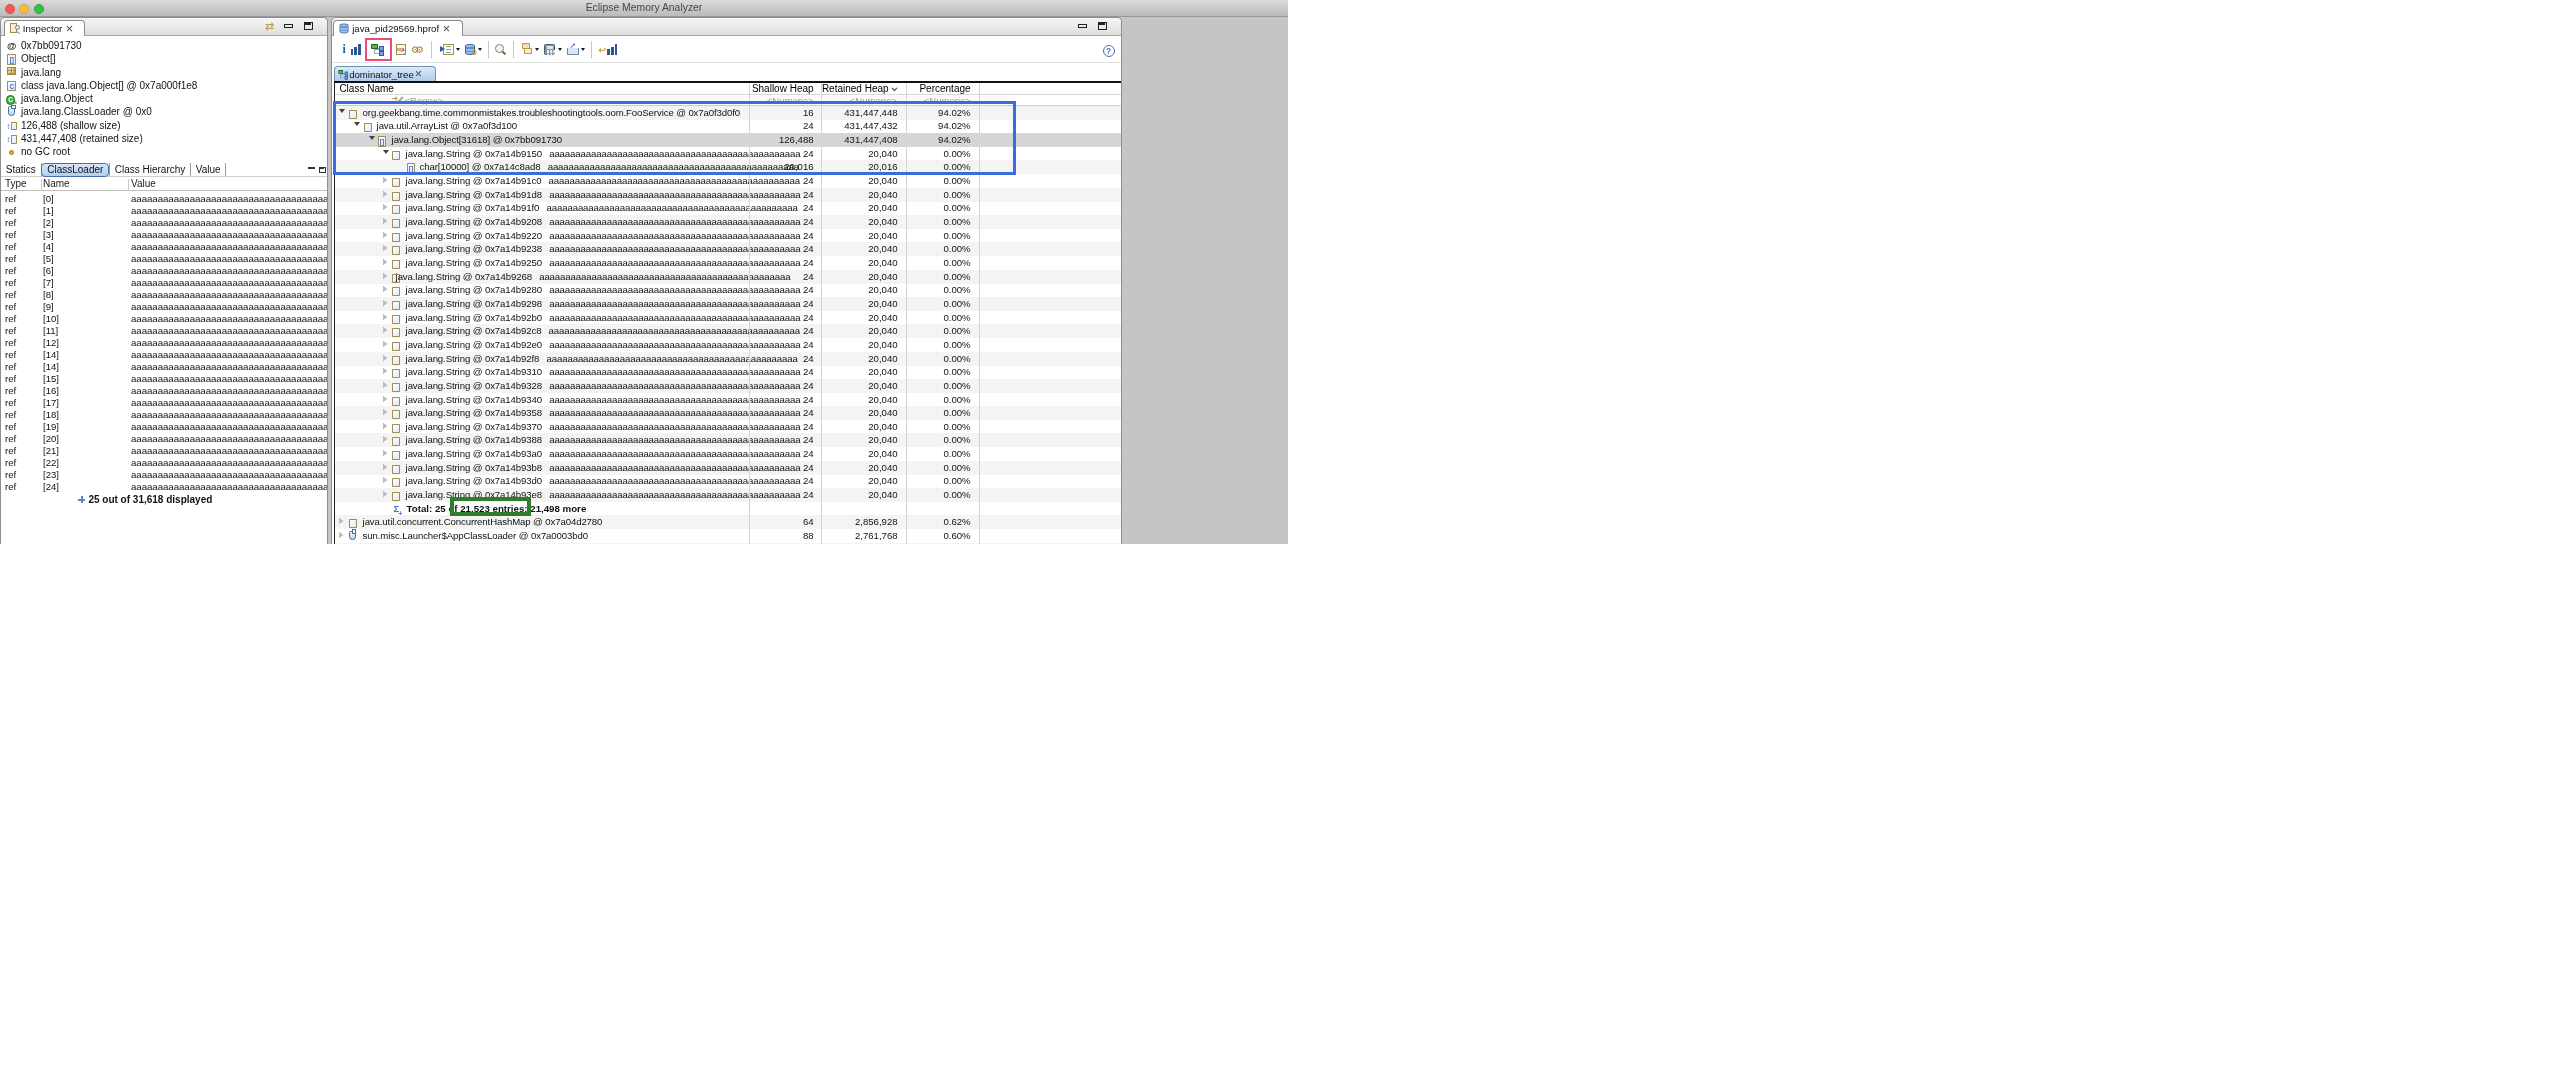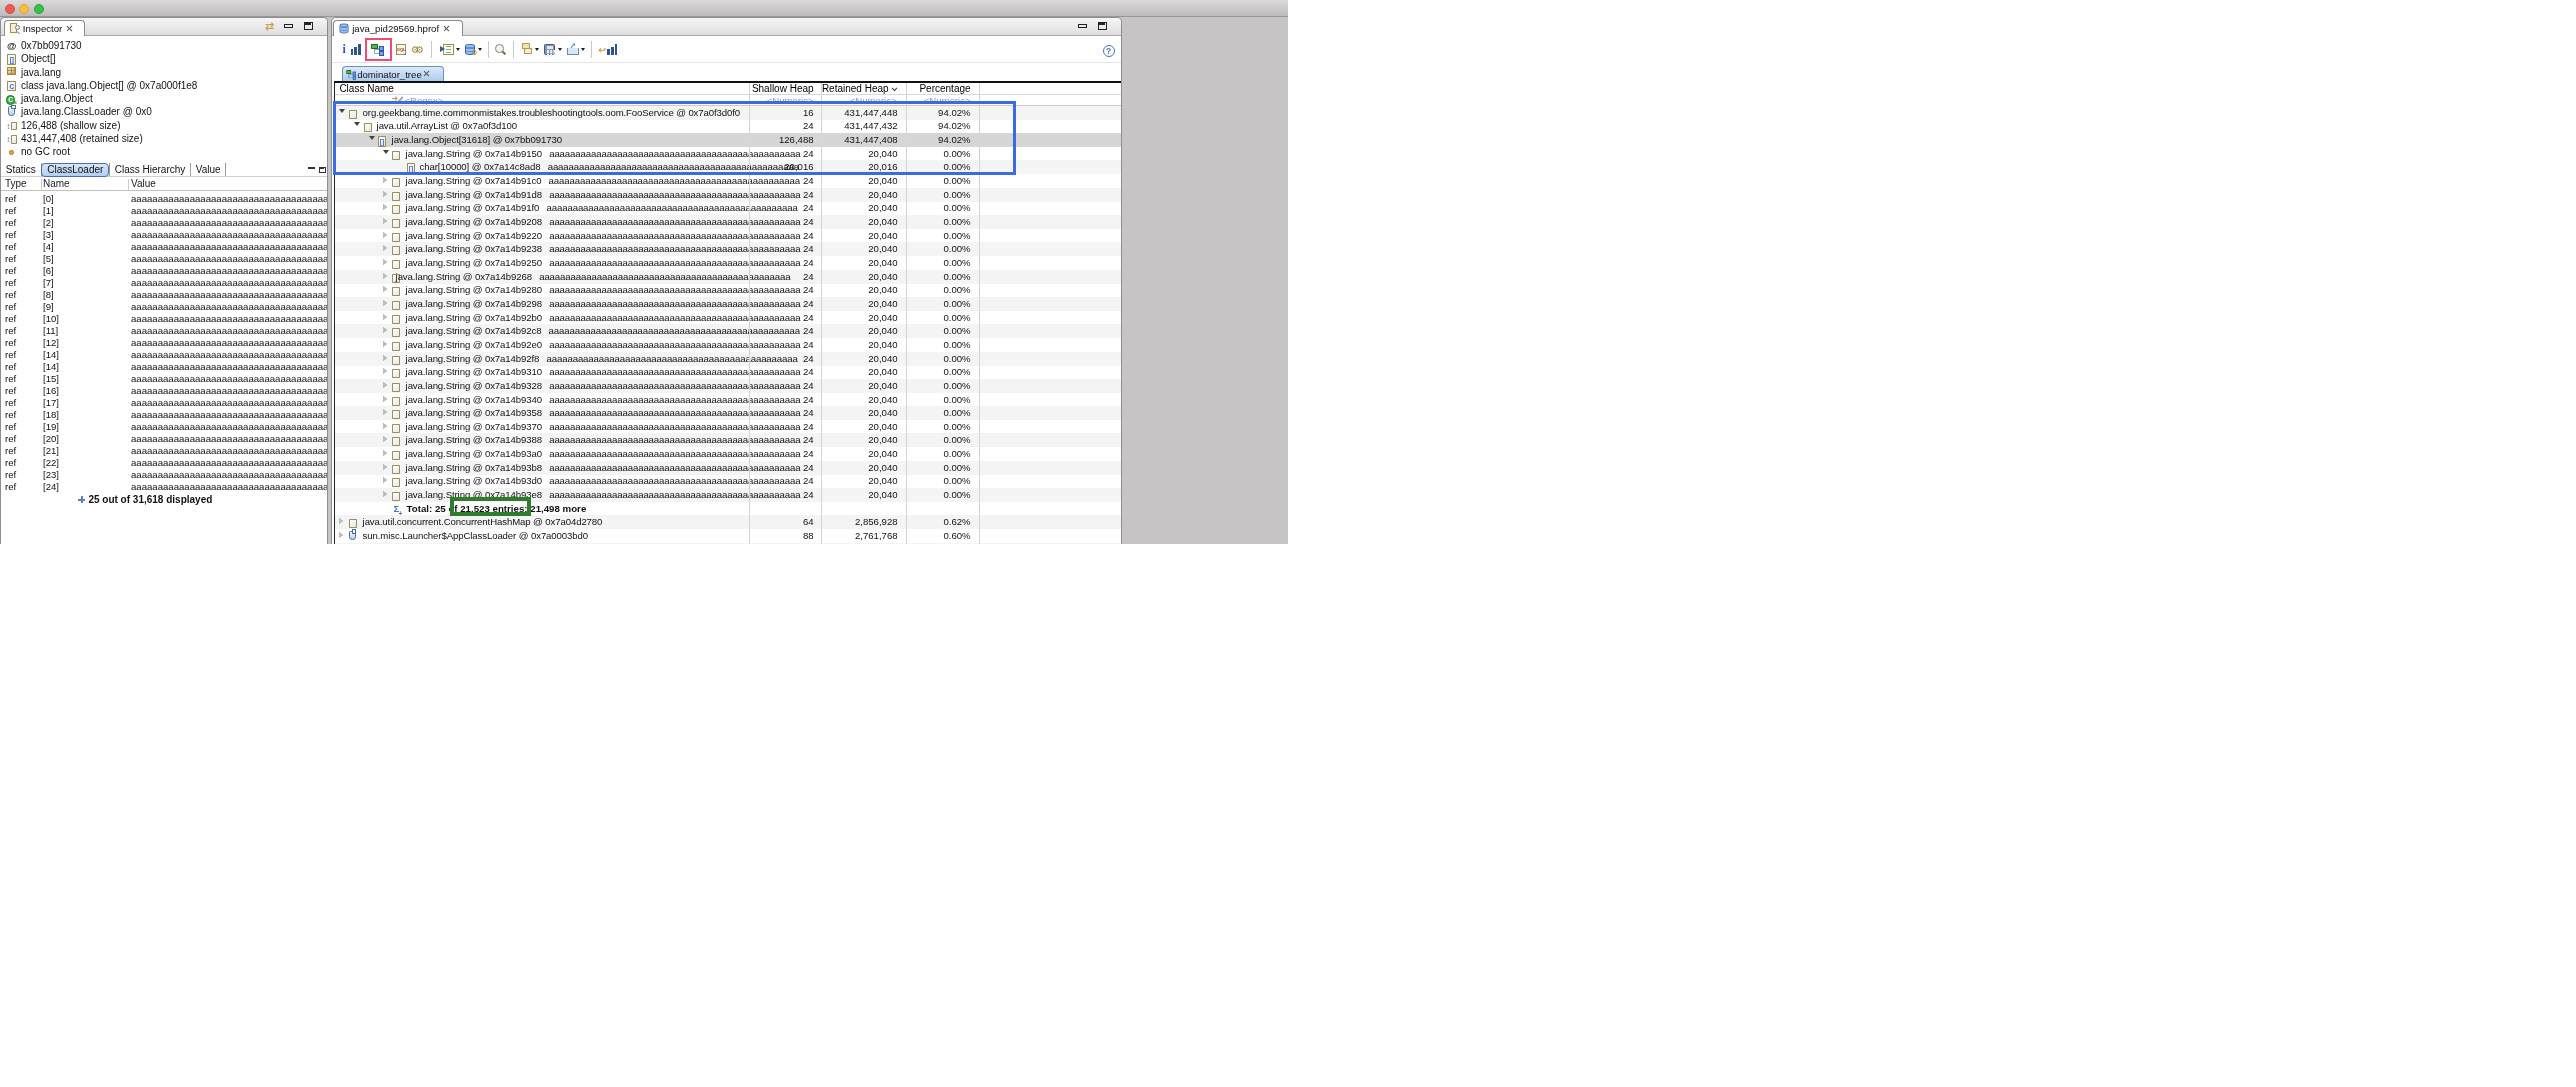--- a/index.html
+++ b/index.html
@@ -117,21 +117,21 @@
   .calc::before { content:""; position:absolute; left:1.6px; top:1.6px; right:1.6px; height:2.4px; background:#dfe8f0; }
   .calc::after { content:""; position:absolute; left:1.6px; top:5.6px; width:2.4px; height:2.4px; background:#e8eef4;
      box-shadow:3.2px 0 0 #e8eef4, 6.4px 0 0 #e8eef4, 0 3.6px 0 #e8eef4, 3.2px 3.6px 0 #e8eef4, 6.4px 3.6px 0 #e8eef4; }
   .expo { position:relative; width:12px; height:11.2px; }
   .expo::before { content:""; position:absolute; left:0.8px; bottom:0; width:9.6px; height:5.6px; border:1.6px solid #7288a8; border-top:none; background:#dce6f2; }
   .expo::after { content:"➚"; position:absolute; left:3.2px; top:-2.4px; font-size:8px; font-weight:bold; color:#3a6bd0; }
   .sumarrow { color:#c89b3f; font-size:9.6px; font-weight:bold; margin-right:0.8px; }
   .help { position:absolute; right:6.4px; top:27px; width:12px; height:12px; border:1.2px solid #4a72b8; border-radius:50%; color:#4a72b8; font-weight:bold; font-size:8.4px; text-align:center; line-height:10.4px; background:#fff; }
 
   .domtab { position:absolute; left:1.6px; top:48px; width:102px; height:15px; background:linear-gradient(#dcebfb,#aecbec);
-    border:0.8px solid #6c92bc; border-bottom:none; border-radius:4px 4px 0 0; display:flex; align-items:center; gap:1px; padding:0 4px; font-size:9.6px;margin-left:8px; }
+    border:0.8px solid #6c92bc; border-bottom:none; border-radius:4px 4px 0 0; display:flex; align-items:center; gap:1px; padding:0 4px; font-size:9.6px; }
   .domtab .treeic { transform:scale(0.8); margin:-1.6px -2.4px -1.6px -1.6px; }
 
   
   .mtable { position:absolute; left:1.6px; top:63px; width:945px; height:464px; background:#fff;
     border-top:2px solid #111; border-left:0.8px solid #222; border-right:1.2px solid #111; overflow:hidden; }
   .mth { position:absolute; top:0; height:10.8px; font-size:10px; color:#000; white-space:nowrap; }
   .mth-line { position:absolute; left:0; right:0; top:10.8px; height:0.8px; background:#d8d8d8; }
   .mtf-line { position:absolute; left:0; right:0; top:22.4px; height:0.8px; background:#cccccc; }
   .chev { display:inline-block; width:4px; height:4px; border-right:1.3px solid #333; border-bottom:1.3px solid #333; transform:rotate(45deg) translate(-1.6px,-0.8px); margin-left:4px; }
   .colline { position:absolute; top:0; bottom:0; width:0.8px; background:#d4d4d4; z-index:3; }
@@ -160,20 +160,21 @@
 </style>
 </head>
 <body>
 
 <div class="app">
 
   <div class="titlebar">
     <span class="tl red"></span>
     <span class="tl yel"></span>
     <span class="tl grn"></span>
+    <div class="wtitle">Eclipse Memory Analyzer</div>
   </div>
 
   <div class="view left">
     <div class="tabstrip">
       <div class="tab" style="left:3.2px; width:81px;">
         <span class="insp-tab-icon">
             <i class="p"></i>
             <i class="m"></i>
             <i class="h"></i>
           </span>

